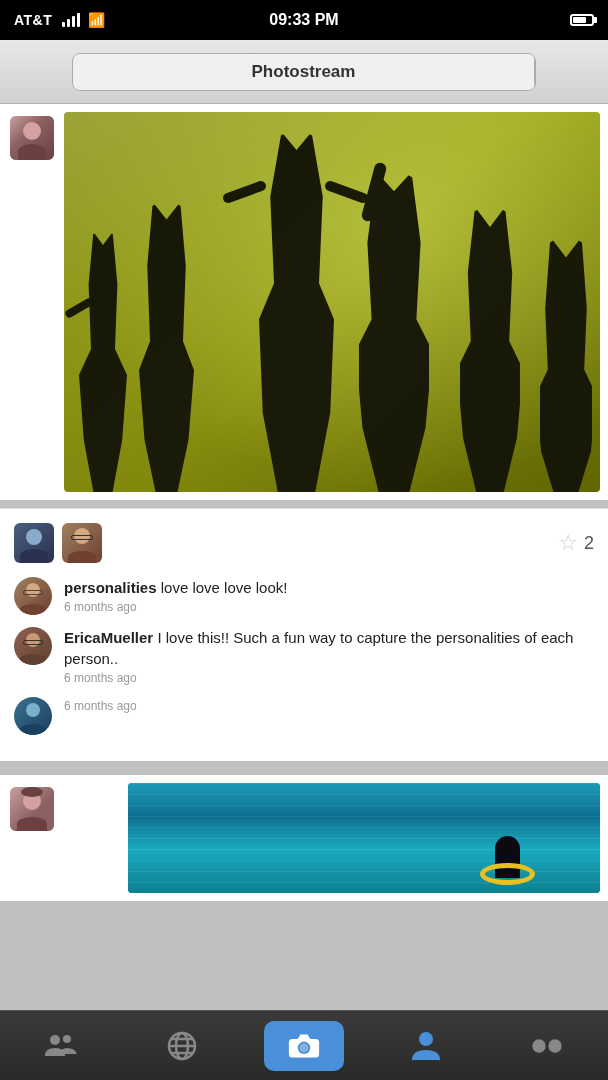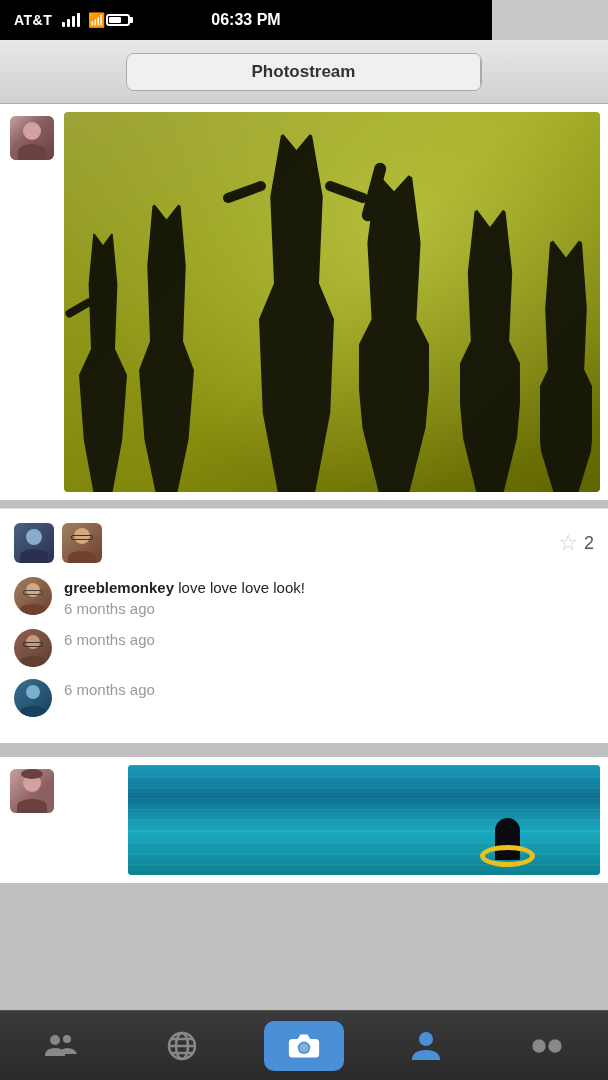--- a/index.html
+++ b/index.html
@@ -7,26 +7,26 @@
       width: 608px;
       height: 1080px;
       font-family: -apple-system, 'Helvetica Neue', Helvetica, Arial, sans-serif;
       background: #c8c8c8;
       overflow: hidden;
       position: relative;
     }
 
     
     #status-bar {
-      width: 492px;
+      width: 608px;
       height: 40px;
       background: #000;
       display: flex;
       align-items: center;
-      justify-content: flex-start;
+      justify-content: space-between;
       padding: 0 14px;
       color: #fff;
       font-size: 15px;
       font-weight: 600;
       position: relative;
       z-index: 10;
     }
     .status-left { display: flex; align-items: center; gap: 8px; }
     .status-center { position: absolute; left: 50%; transform: translateX(-50%); font-size: 16px; font-weight: 600; }
     .status-right { display: flex; align-items: center; gap: 6px; }
@@ -59,21 +59,21 @@
       justify-content: center;
       border-bottom: 1px solid #b0b0b0;
     }
     .tabs-container {
       display: flex;
       background: #fff;
       border-radius: 8px;
       overflow: hidden;
       border: 1px solid #aaa;
       height: 38px;
-      width: 356px;
+      width: 464px;
     }
     .tab {
       flex: 1;
       display: flex;
       align-items: center;
       justify-content: center;
       font-size: 17px;
       font-weight: 600;
       cursor: pointer;
     }
@@ -201,21 +201,21 @@
     }
     .comment-avatar {
       width: 38px; height: 38px;
       border-radius: 50%;
       flex-shrink: 0;
       overflow: hidden;
     }
     .comment-body { flex: 1; }
     .comment-text { font-size: 15px; color: #222; line-height: 1.4; }
     .comment-text strong { font-weight: 700; }
-    .comment-time { font-size: 15px; color: #999; margin-top: 2px; }
+    .comment-time { font-size: 12px; color: #999; margin-top: 2px; }
 
     
     .pool-preview {
       width: 608px;
       background: #fff;
       display: flex;
       align-items: flex-start;
       padding: 8px 0;
       border-top: 6px solid #c0c0c0;
     }
@@ -281,21 +281,21 @@
   <div class="status-left">
     <span style="font-size:14px; font-weight:600; color:#fff; letter-spacing:0.5px; margin-right:2px;">AT&amp;T</span>
     <span style="display:flex;align-items:flex-end;gap:2px;">
       <span style="width:3px;height:5px;background:#fff;border-radius:1px;display:block;"></span>
       <span style="width:3px;height:8px;background:#fff;border-radius:1px;display:block;"></span>
       <span style="width:3px;height:11px;background:#fff;border-radius:1px;display:block;"></span>
       <span style="width:3px;height:14px;background:#fff;border-radius:1px;display:block;"></span>
     </span>
     <span style="color:#fff;font-size:14px;">📶</span>
   </div>
-  <div class="status-center">06:33 PM</div>
+  <div class="status-center">09:33 PM</div>
   <div class="status-right">
     <div class="battery">
       <div class="battery-fill"></div>
     </div>
   </div>
 </div>
 
 <div id="tab-bar">
   <div class="tabs-container">
     <div class="tab tab-photostream">
@@ -373,36 +373,40 @@
     <div class="comment-row">
       <div class="comment-avatar" style="background:linear-gradient(135deg,#a08060 0%,#704030 100%);">
         <div style="width:100%;height:100%;position:relative;">
           <div style="position:absolute;top:6px;left:50%;transform:translateX(-50%);width:14px;height:14px;background:#d4a880;border-radius:50%;"></div>
           <div style="position:absolute;top:13px;left:50%;transform:translateX(-50%);width:20px;height:5px;border:1.5px solid #444;border-radius:2px;"></div>
           <div style="position:absolute;bottom:0;left:50%;transform:translateX(-50%);width:26px;height:11px;background:#704030;border-radius:50% 50% 0 0;"></div>
         </div>
       </div>
       <div class="comment-body">
         <div class="comment-text">
-          <strong>greeblemonkey</strong>
+          <strong>personalities</strong>
           <span> love love love look!</span>
         </div>
         <div class="comment-time">6 months ago</div>
       </div>
     </div>
 
     <div class="comment-row">
       <div class="comment-avatar" style="background:linear-gradient(135deg,#906050 0%,#604030 100%);">
         <div style="width:100%;height:100%;position:relative;">
           <div style="position:absolute;top:6px;left:50%;transform:translateX(-50%);width:14px;height:14px;background:#c89878;border-radius:50%;"></div>
           <div style="position:absolute;top:13px;left:50%;transform:translateX(-50%);width:20px;height:5px;border:1.5px solid #333;border-radius:2px;"></div>
           <div style="position:absolute;bottom:0;left:50%;transform:translateX(-50%);width:26px;height:11px;background:#604030;border-radius:50% 50% 0 0;"></div>
         </div>
       </div>
       <div class="comment-body">
+        <div class="comment-text">
+          <strong>EricaMueller</strong>
+          <span> I love this!! Such a fun way to capture the personalities of each person..</span>
+        </div>
         <div class="comment-time">6 months ago</div>
       </div>
     </div>
 
     <div class="comment-row">
       <div class="comment-avatar" style="background:linear-gradient(135deg,#3a7090 0%,#1a4060 100%);">
         <div style="width:100%;height:100%;position:relative;">
           <div style="position:absolute;top:6px;left:50%;transform:translateX(-50%);width:14px;height:14px;background:#7ab0cc;border-radius:50%;"></div>
           <div style="position:absolute;bottom:0;left:50%;transform:translateX(-50%);width:26px;height:11px;background:#1a4060;border-radius:50% 50% 0 0;"></div>
         </div>

